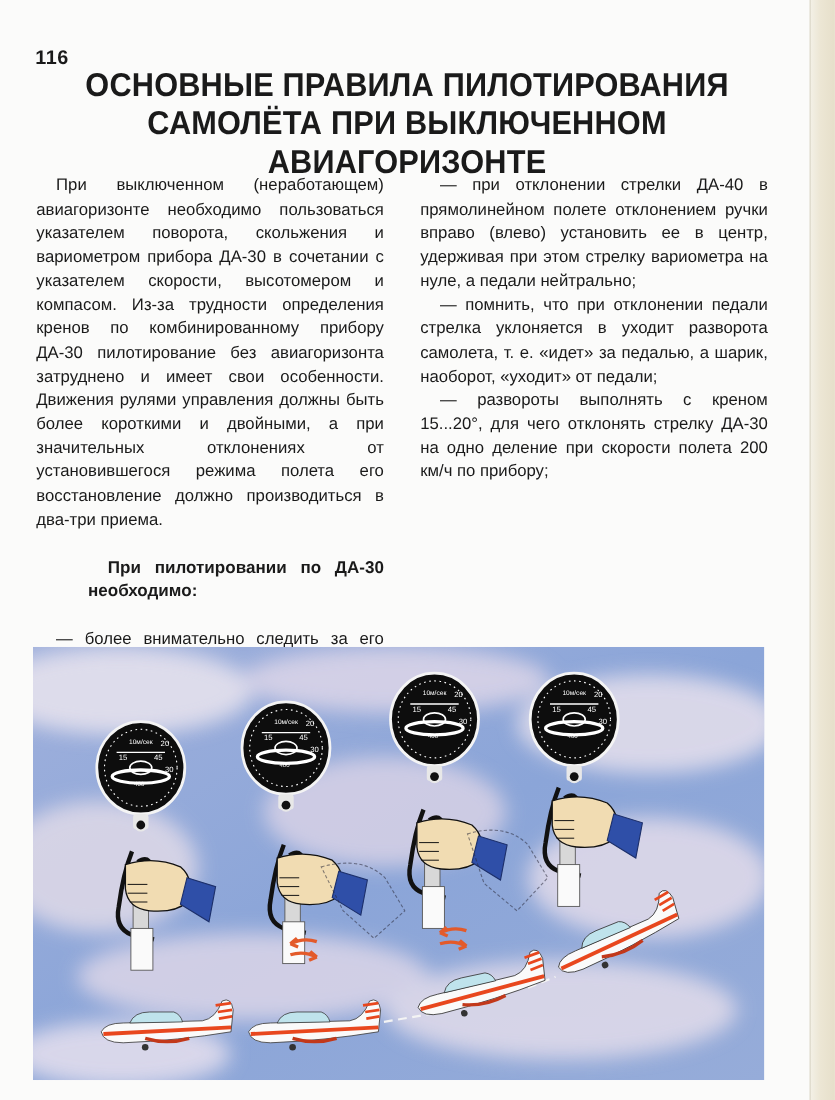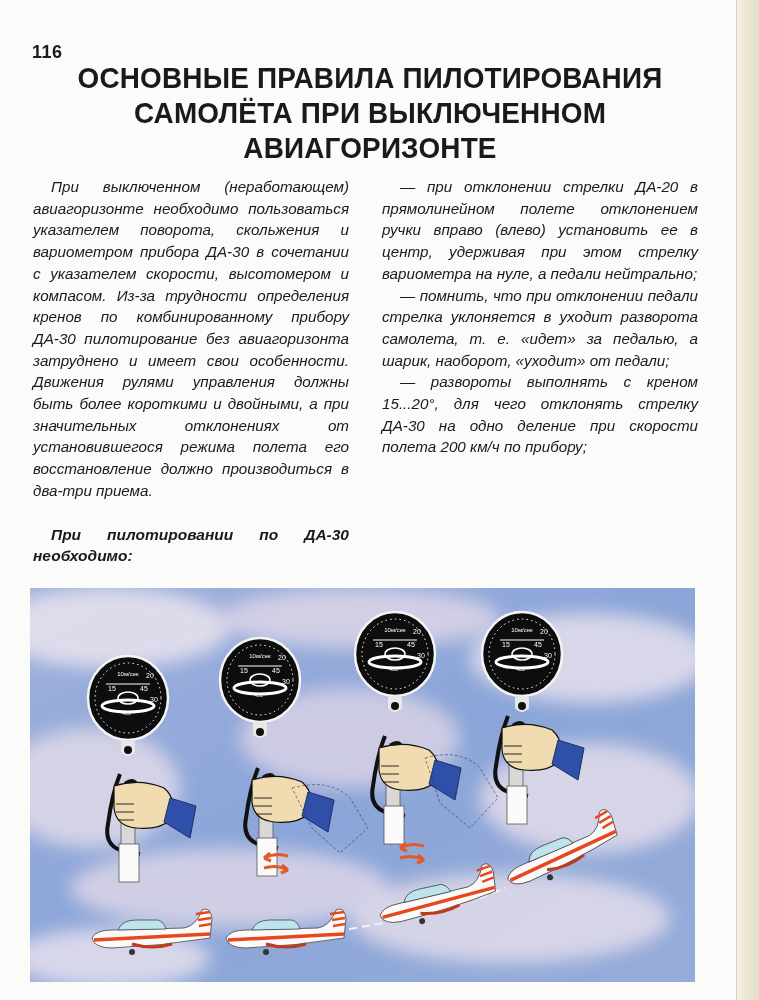--- a/index.html
+++ b/index.html
@@ -20,29 +20,28 @@
       font-weight: bold; font-size: 18px; letter-spacing: 0.5px; margin-top: 20px;
     }
     .title {
       position: absolute; left: 30px; top: 60px; width: 680px;
       text-align: center; font-weight: bold; font-size: 30px;
       line-height: 35px; letter-spacing: 0.2px; transform: scaleX(0.93);
       transform-origin: center top;
     }
     .title div { white-space: nowrap; }
     .col {
-      position: absolute; top: 176px; width: 316px;
+      position: absolute; top: 158px; width: 316px;
       font-size: 15.2px; line-height: 21.7px; text-align: justify;
       hyphens: manual;
-      font-style: italic;
     }
     .col.left { left: 33px; }
     .col.right { left: 382px; }
     .col p { margin: 0; text-indent: 18px; }
-    .col p.bold { font-weight: bold; margin-top: 22px; font-size: 15.5px; }
+    .col p.bold { font-weight: bold; margin-top: 22px; font-size: 15.5px; margin-left: 47px; }
     .col p.gap { margin-top: 21px; }
     .illustration {
       position: absolute; left: 30px; top: 588px; width: 665px; height: 394px;
       overflow: hidden;
     }
     .illustration svg { display: block; }
   </style>
 </head>
 <body>
 
@@ -56,21 +55,21 @@
   <div>АВИАГОРИЗОНТЕ</div>
 </div>
 
 <div class="col left">
   <p>При выключенном (неработающем) авиагоризонте необходимо пользоваться указателем поворота, скольжения и вариометром прибора ДА-30 в сочетании с указателем скорости, высотомером и компасом. Из-за трудности определения кренов по комбинированному прибору ДА-30 пилотирование без авиагоризонта затруднено и имеет свои особенности. Движения рулями управления должны быть более короткими и двойными, а при значительных отклонениях от установившегося режима полета его восстановление должно производиться в два-три приема.</p>
   <p class="bold">При пилотировании по ДА-30 необходимо:</p>
   <p class="gap">— более внимательно следить за его показаниями, чтобы своевременно обнаружить появление крена самолета;</p>
 </div>
 
 <div class="col right">
-  <p>— при отклонении стрелки ДА-20 в прямолинейном полете отклонением ручки вправо (влево) установить ее в центр, удерживая при этом стрелку вариометра на нуле, а педали нейтрально;</p>
+  <p>— при отклонении стрелки ДА-40 в прямолинейном полете отклонением ручки вправо (влево) установить ее в центр, удерживая при этом стрелку вариометра на нуле, а педали нейтрально;</p>
   <p>— помнить, что при отклонении педали стрелка уклоняется в уходит разворота самолета, т. е. «идет» за педалью, а шарик, наоборот, «уходит» от педали;</p>
   <p>— развороты выполнять с креном 15...20°, для чего отклонять стрелку ДА-30 на одно деление при скорости полета 200 км/ч по прибору;</p>
 </div>
 
 <div class="illustration">
   <svg width="665" height="394" viewBox="0 0 665 394">
     <defs>
       <linearGradient id="skyg" x1="0" y1="0" x2="1" y2="1">
         <stop offset="0" stop-color="#9fb0dc"></stop>
         <stop offset="0.5" stop-color="#8ba5d8"></stop>

